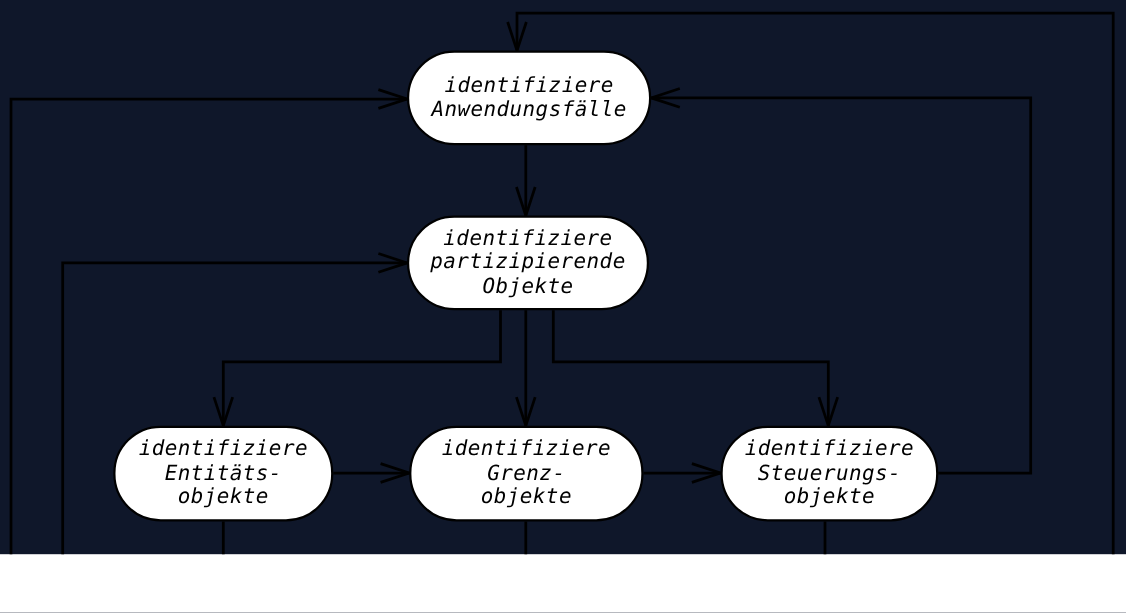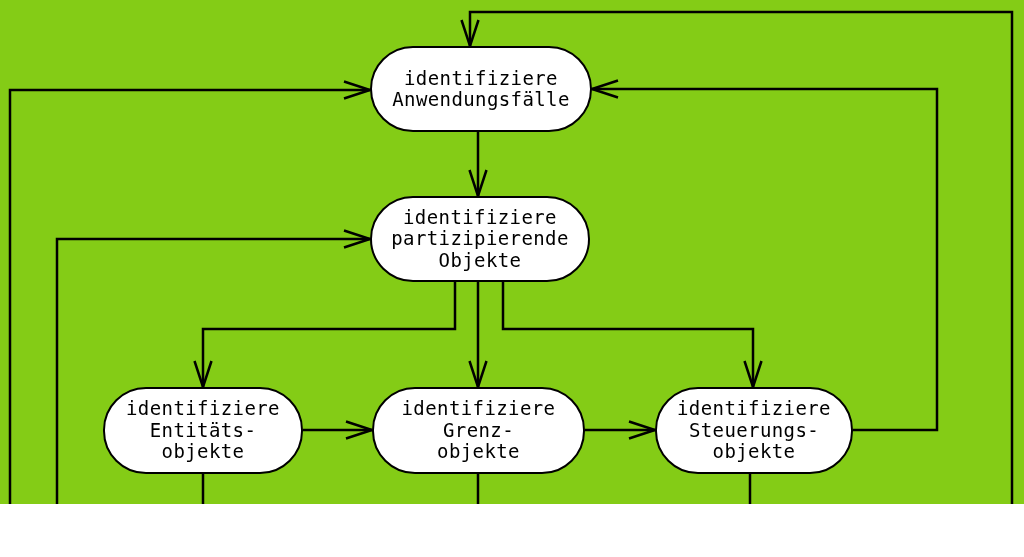--- a/index.html
+++ b/index.html
@@ -4,23 +4,24 @@
 <style>
   html, body {
     margin: 0;
     padding: 0;
     background: #ffffff;
   }
   .canvas {
     position: relative;
     width: 1024px;
     height: 504px;
-    background: #84cc16;
+    background: #0f172a;
     overflow: hidden;
     font-family: "DejaVu Sans Mono", monospace;
+    font-style: italic;
   }
   .canvas svg {
     position: absolute;
     left: 0;
     top: 0;
     width: 1024px;
     height: 557px;
   }
   .node {
     position: absolute;

